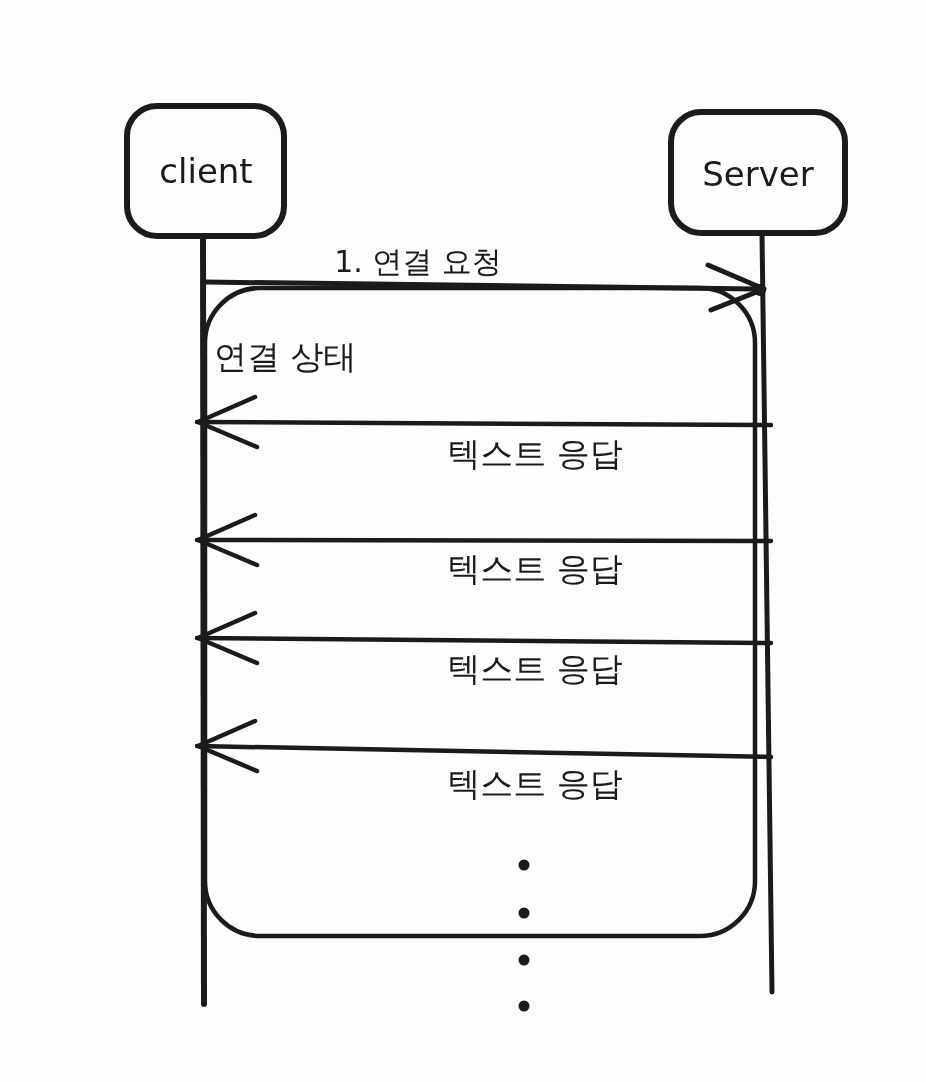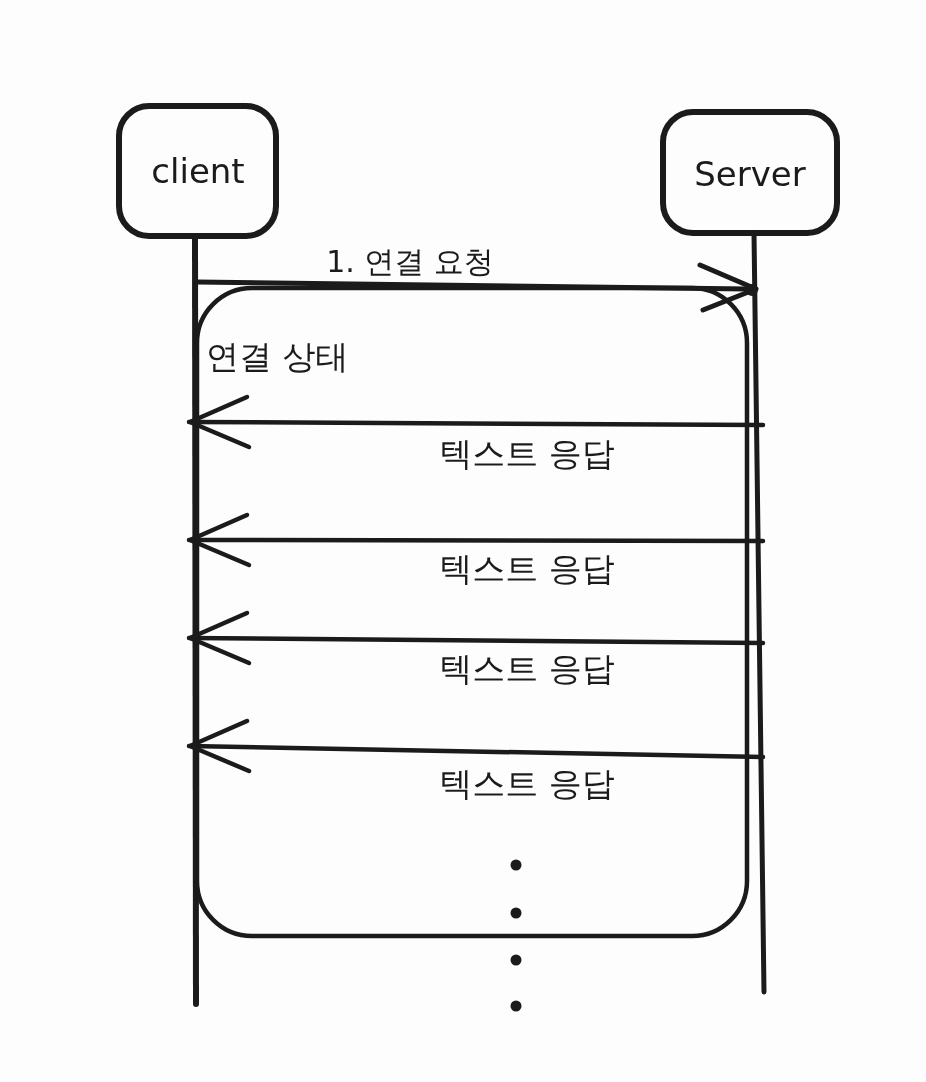--- a/index.html
+++ b/index.html
@@ -8,20 +8,21 @@
     width: 926px;
     height: 1082px;
     background: #fdfdfd;
     overflow: hidden;
     font-family: "DejaVu Sans", sans-serif;
   }
   .canvas {
     position: relative;
     width: 881px;
     height: 1082px;
+    margin-left: 8px;
   }
   svg { display: block; }
   .stroke {
     fill: none;
     stroke: #1b1b1b;
     stroke-linecap: round;
     stroke-linejoin: round;
   }
   .txt {
     fill: #1b1b1b;

